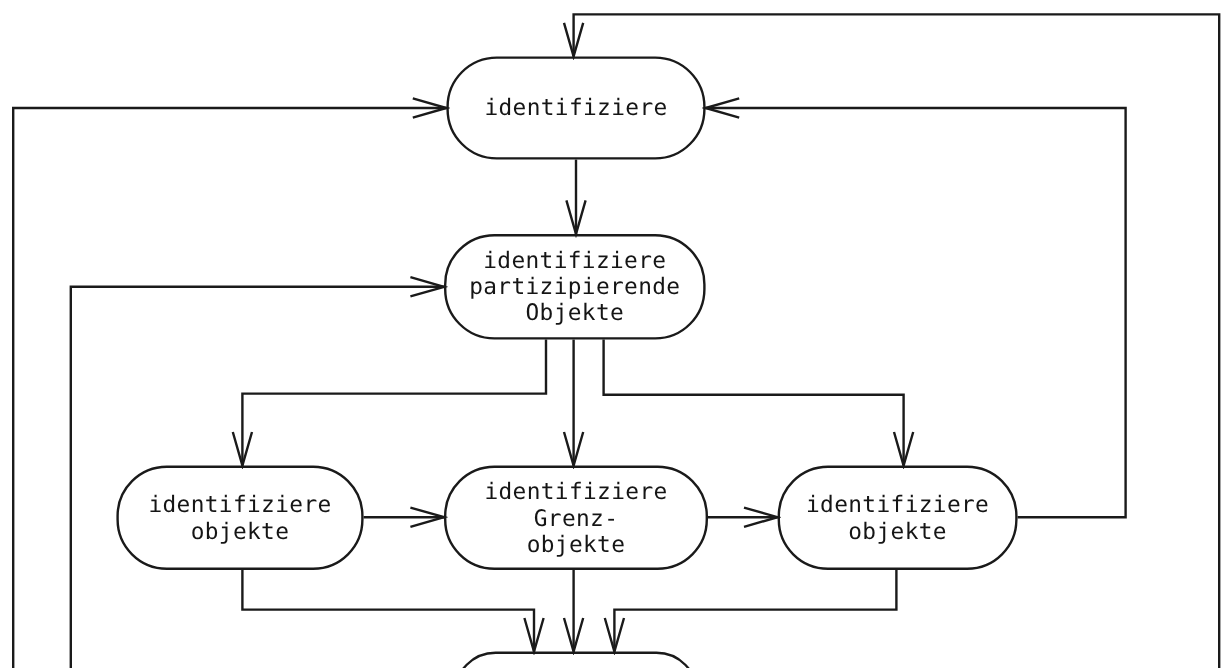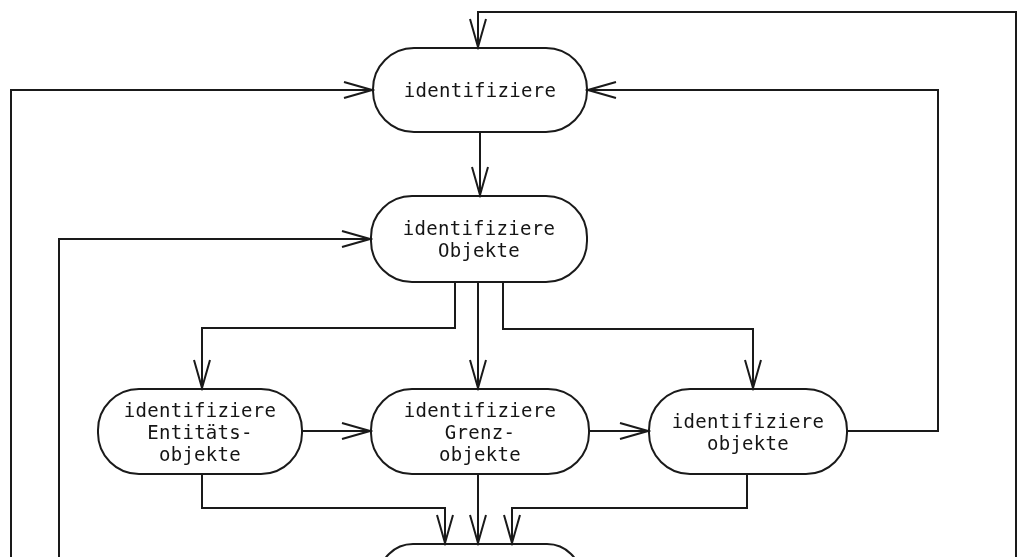--- a/index.html
+++ b/index.html
@@ -59,26 +59,26 @@
 <body>
 
 <div id="stage">
 
   <div class="node" id="node-anwendungsfaelle">
     <div class="nline">identifiziere</div>
   </div>
 
   <div class="node" id="node-partizipierende">
     <div class="nline">identifiziere</div>
+    <div class="nline">partizipierende</div>
     <div class="nline">Objekte</div>
   </div>
 
   <div class="node" id="node-entitaets">
     <div class="nline">identifiziere</div>
-    <div class="nline">Entitäts-</div>
     <div class="nline">objekte</div>
   </div>
 
   <div class="node" id="node-grenz">
     <div class="nline">identifiziere</div>
     <div class="nline">Grenz-</div>
     <div class="nline">objekte</div>
   </div>
 
   <div class="node" id="node-steuerungs">

